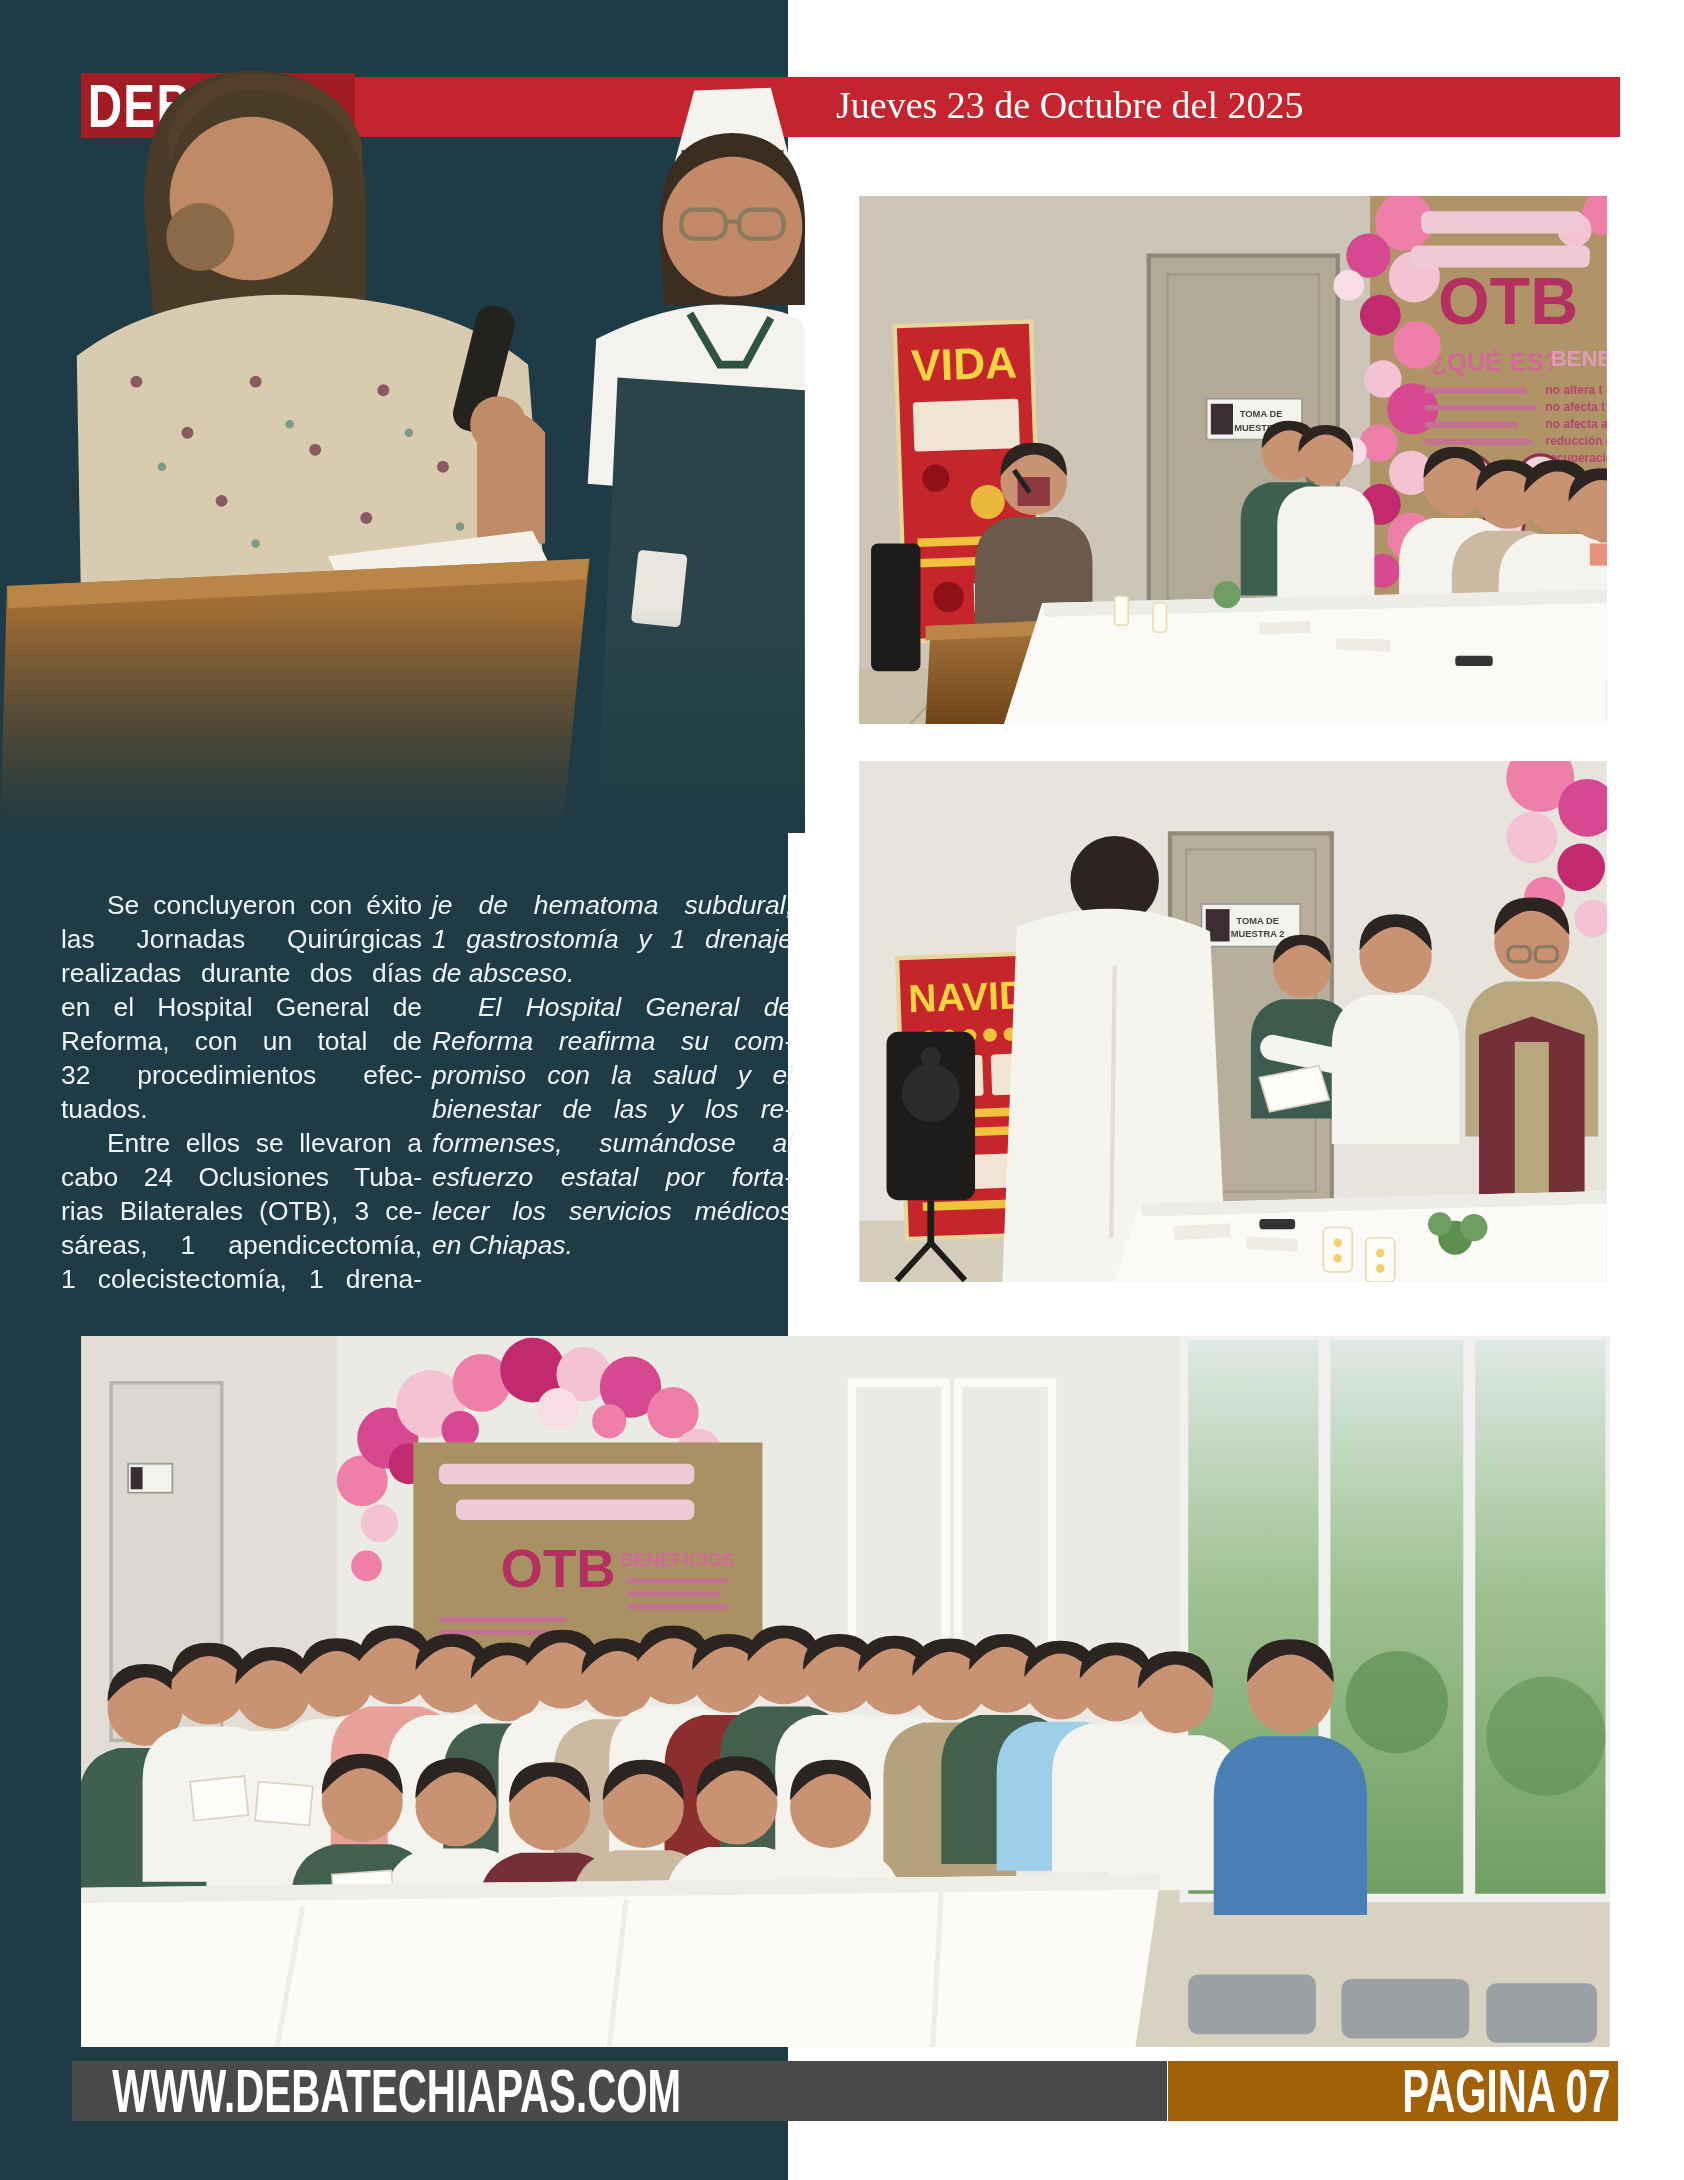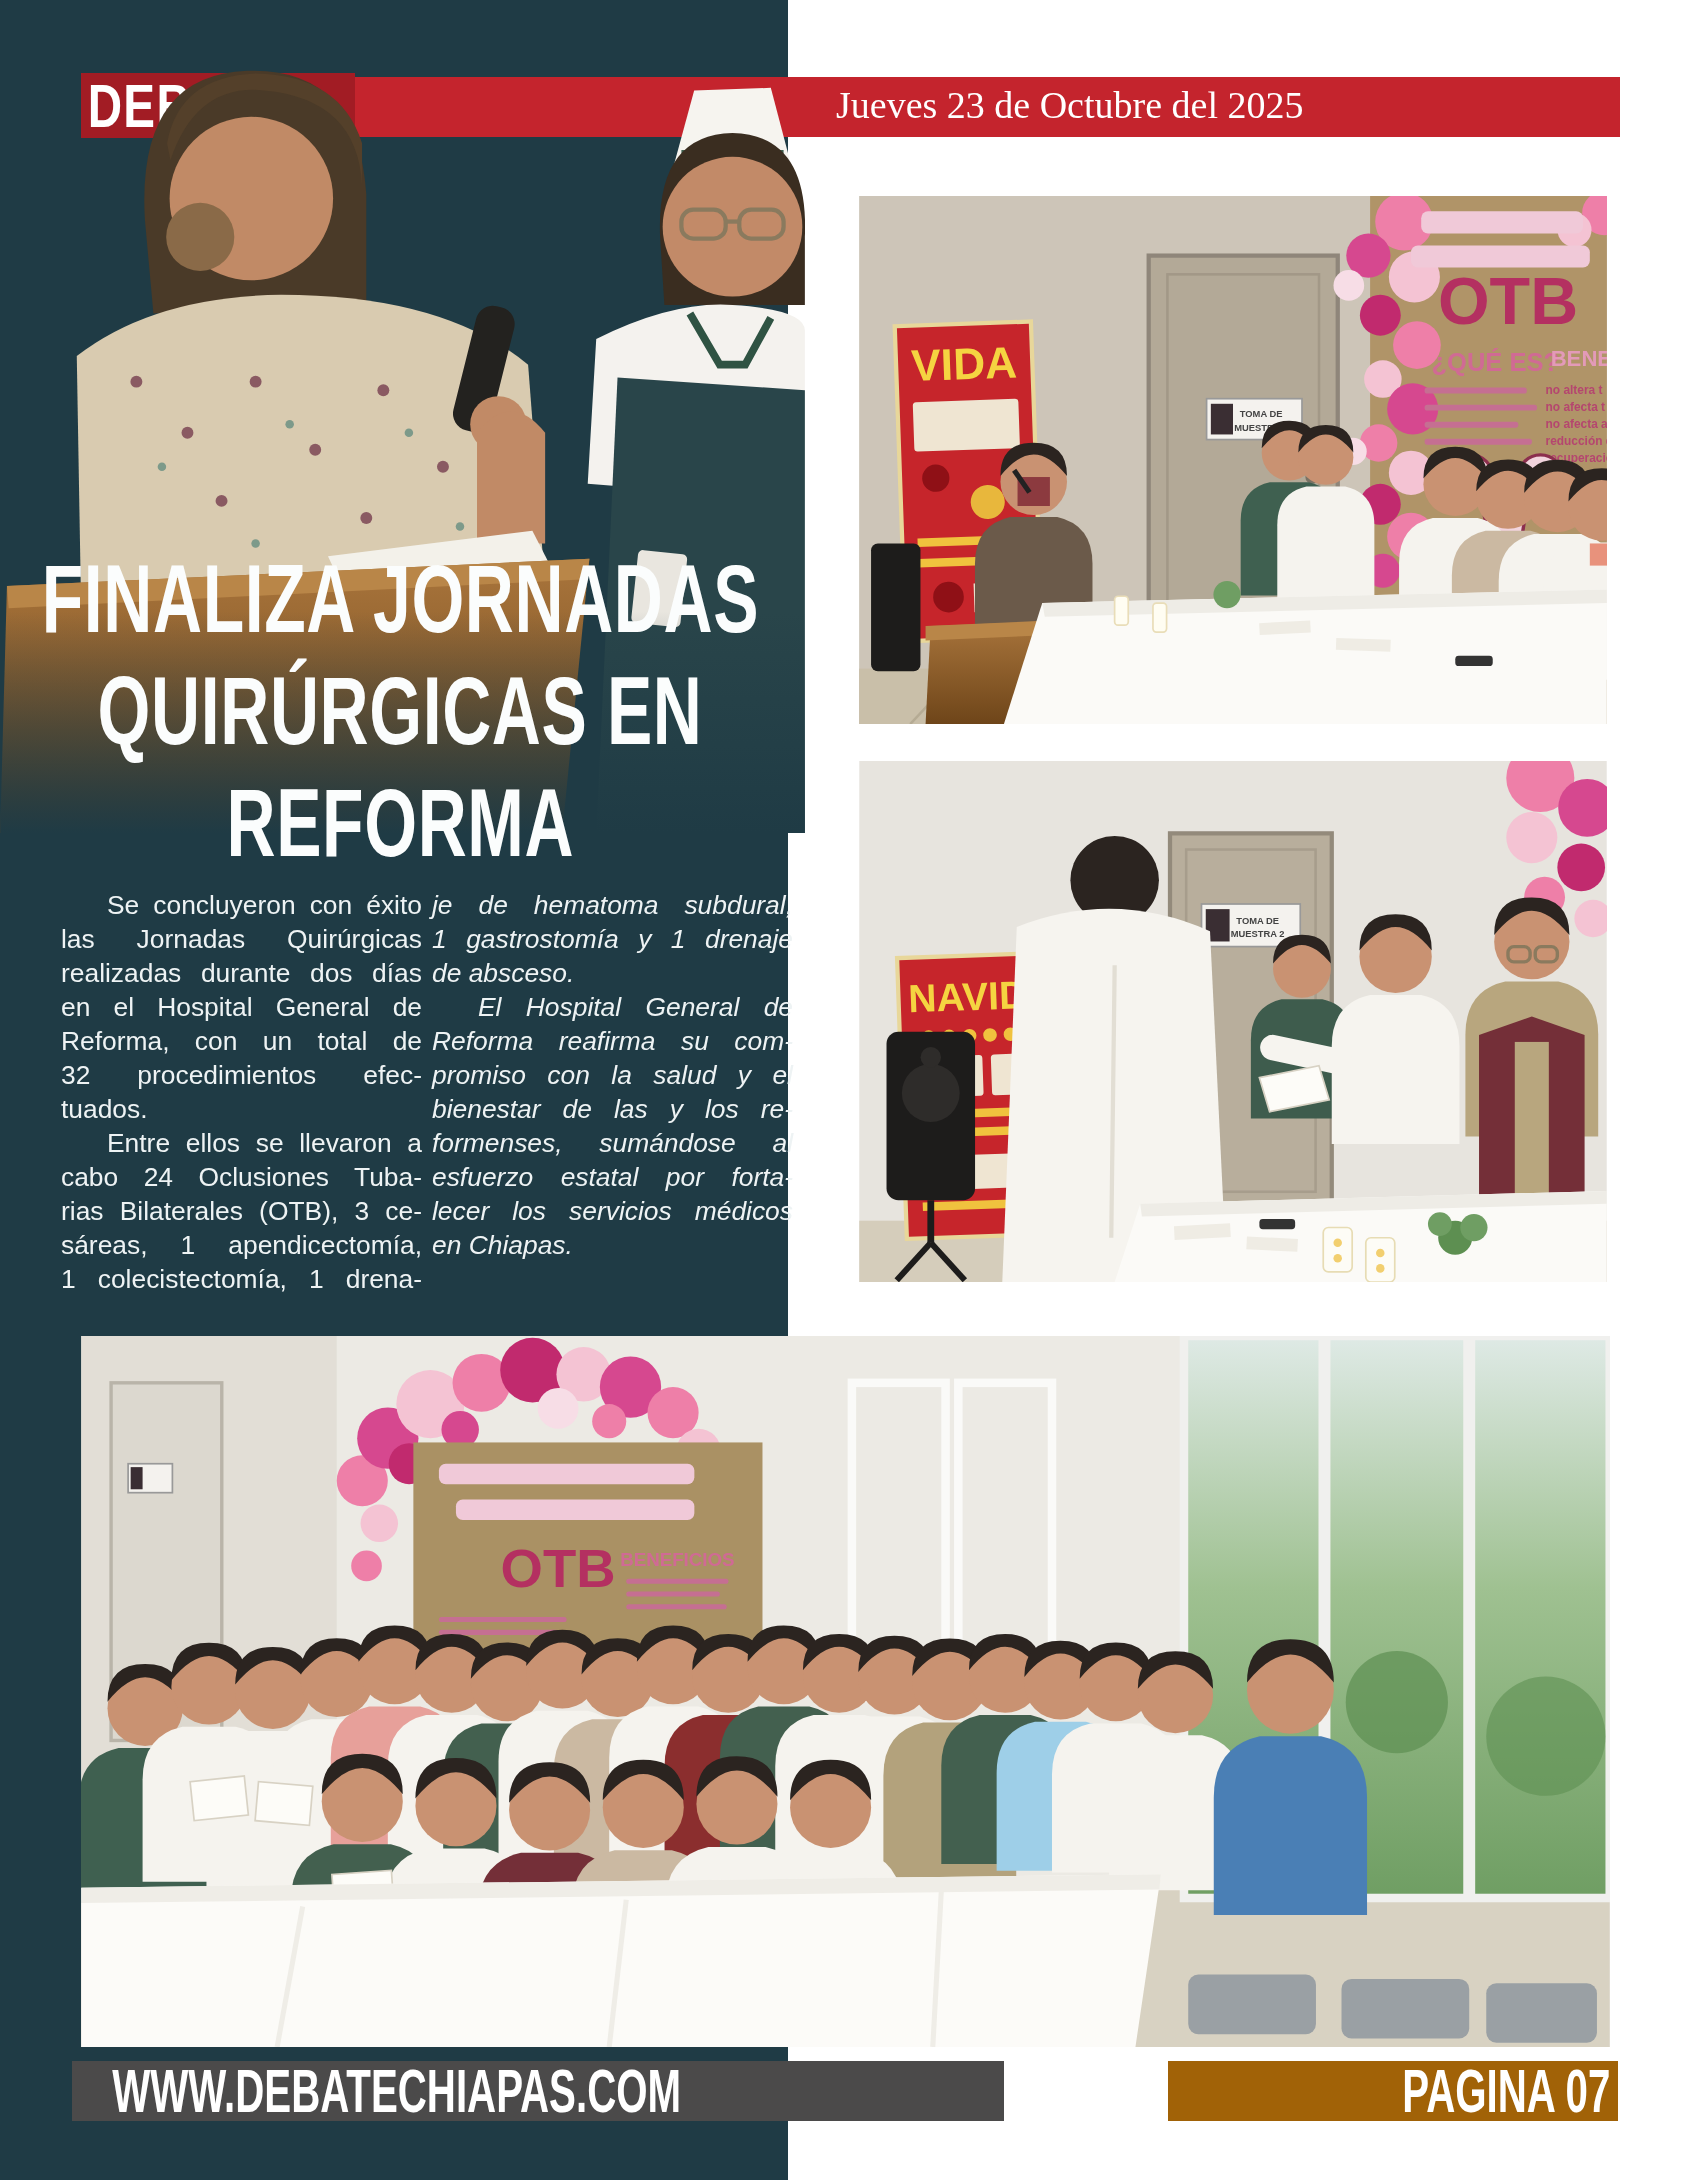--- a/index.html
+++ b/index.html
@@ -22,21 +22,21 @@
   
   .cols{position:absolute;left:61px;top:888px;width:734px;z-index:6;color:#eef3f4;}
   .col{position:absolute;top:0;width:361px;font-size:26.4px;line-height:34px;}
   .col.c1{left:0;} .col.c2{left:371px;font-style:italic;}
   .tl{text-align:justify;text-align-last:justify;}
   .tl.end{text-align-last:left;}
   .tl.ind{padding-left:46px;}
   
   .photo{position:absolute;display:block;}
   
-  .foot-gray{position:absolute;left:72px;top:2061px;width:932px;height:60px;background:#4b4a4a;
+  .foot-gray{position:absolute;left:72px;top:2061px;width:1095px;height:60px;background:#4b4a4a;
              display:flex;align-items:center;z-index:8;}
   .foot-gray span{display:inline-block;transform:scaleX(.66);transform-origin:0 50%;font-weight:bold;
              font-size:61px;color:#fff;white-space:nowrap;padding-left:61px;}
   .foot-mag{position:absolute;left:1168px;top:2061px;width:450px;height:60px;background:#a16207;
              display:flex;align-items:center;justify-content:flex-end;z-index:8;}
   .foot-mag span{display:inline-block;transform:scaleX(.66);transform-origin:100% 50%;font-weight:bold;
              font-size:61px;color:#fff;white-space:nowrap;padding-right:12px;}
   .svgtxt{font-family:"Liberation Sans",sans-serif;}
 </style>
 </head>
@@ -126,31 +126,20 @@
     </g>
 
     <g>
       <polygon points="385,625 625,595 648,640 405,668" fill="#f3f1ea"></polygon>
       <polygon points="8,660 692,628 660,950 0,950" fill="url(#woodg)"></polygon>
       <polygon points="8,660 692,628 688,652 10,686" fill="#b98648"></polygon>
     </g>
     <rect x="0" y="690" width="945" height="260" fill="url(#fadeTeal)"></rect>
   </svg>
 
-  <div class="headline">
-    <div class="hl">
-        <span>FINALIZA JORNADAS</span>
-      </div>
-    <div class="hl">
-        <span>QUIRÚRGICAS EN</span>
-      </div>
-    <div class="hl">
-        <span>REFORMA</span>
-      </div>
-  </div>
 
   <div class="cols">
     <div class="col c1">
       <div class="tl ind">Se concluyeron con éxito</div>
       <div class="tl">las Jornadas Quirúrgicas</div>
       <div class="tl">realizadas durante dos días</div>
       <div class="tl">en el Hospital General de</div>
       <div class="tl">Reforma, con un total de</div>
       <div class="tl">32 procedimientos efec-</div>
       <div class="tl end">tuados.</div>

